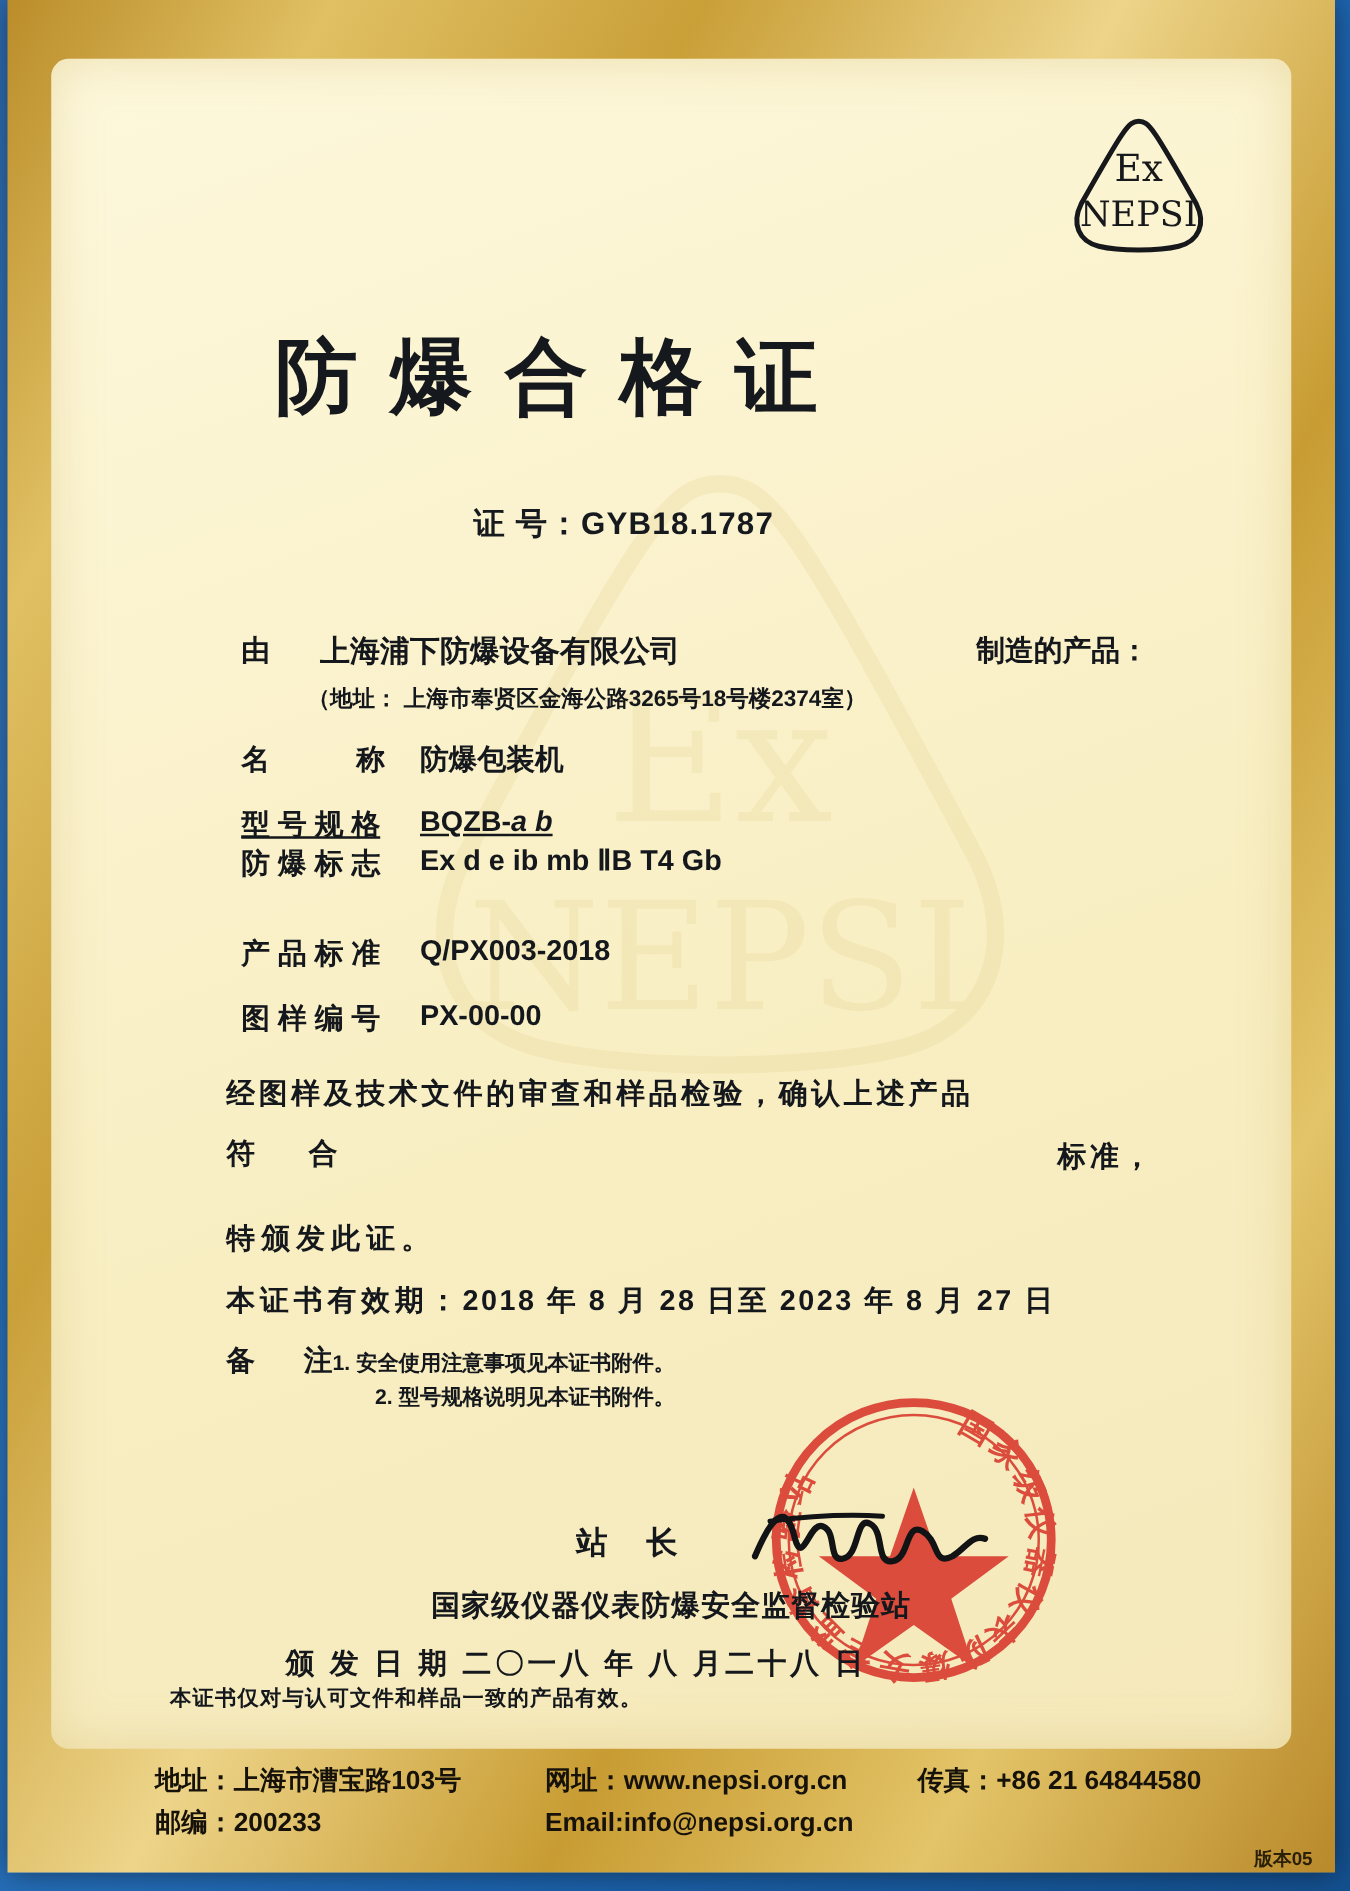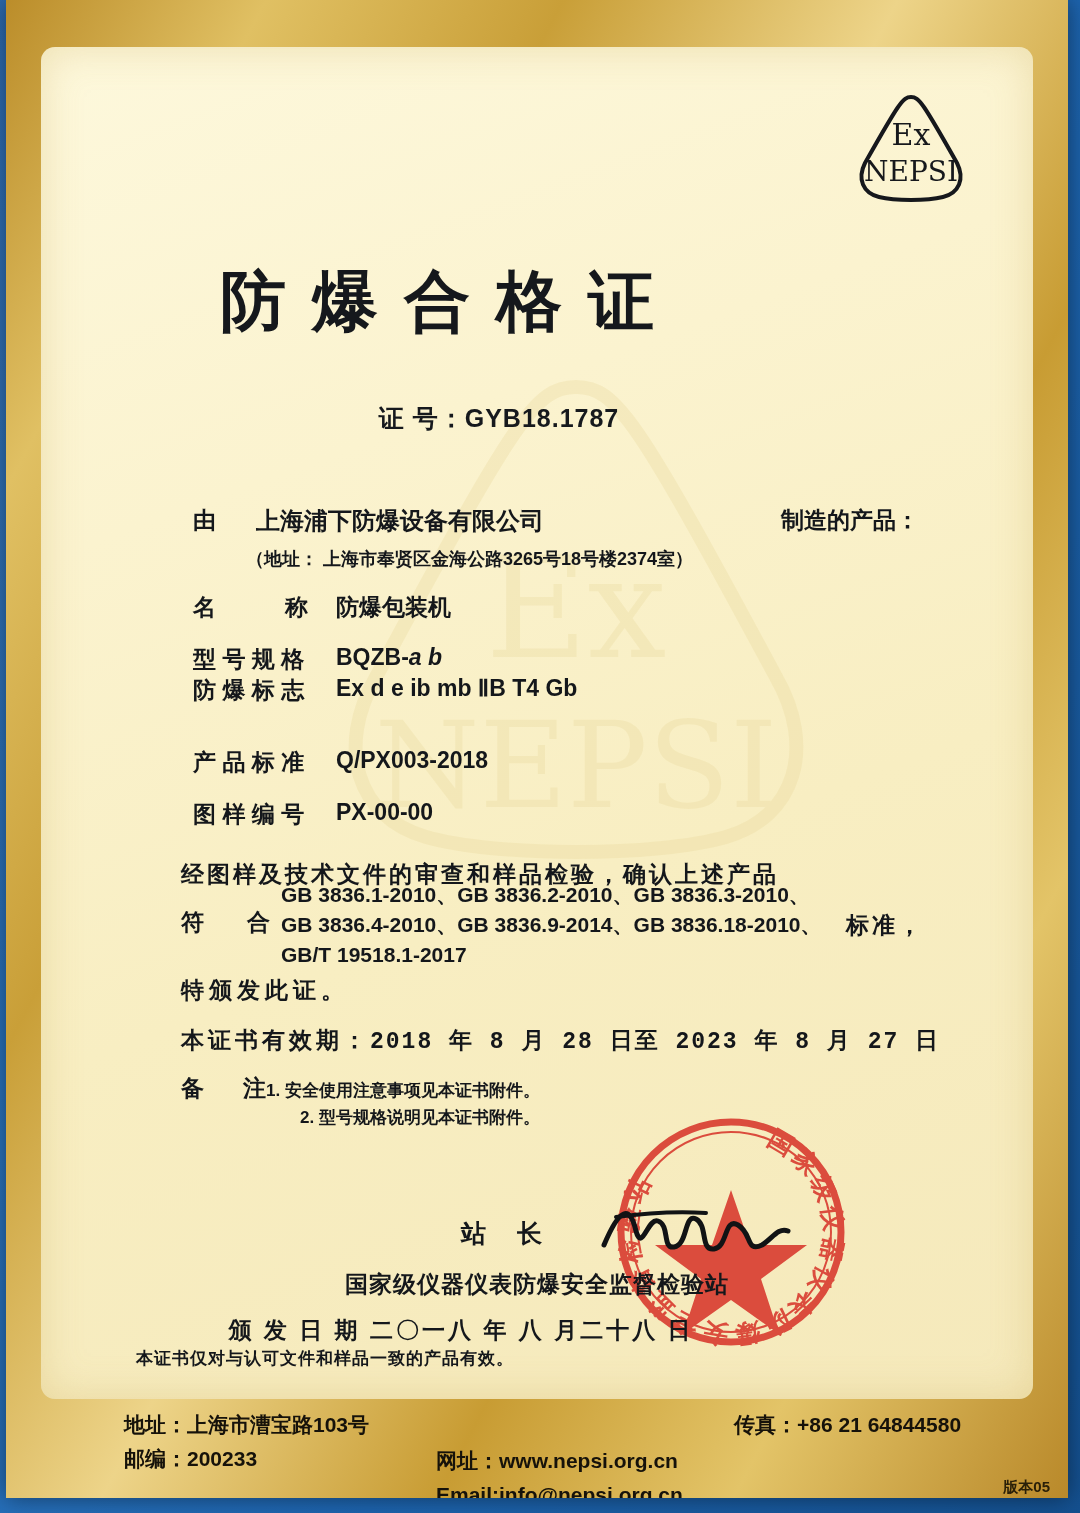--- a/index.html
+++ b/index.html
@@ -118,21 +118,21 @@
   }
 
   .mfg-by     { left: 152px; top: 458px; }
   .mfg-name   { left: 215px; top: 458px; font-size: 24px; }
   .mfg-tail   { left: 740px; top: 458px; }
   .mfg-addr   { left: 205px; top: 500px; font-size: 18px; font-weight: 700; }
   .f-row { position: absolute; left: 152px; font-size: 23px; color: #14171b; font-weight: 700; }
   .f-val { position: absolute; left: 295px; font-size: 23px; color: #14171b; font-weight: 700; }
 
   .r1 { top: 545px; }
-  .r2 { top: 597px; }
+  .r2 { top: 597px; text-decoration: underline; }
   .r3 { top: 628px; }
   .r4 { top: 700px; }
   .r5 { top: 752px; }
 
   .model-italic { font-style: italic; }
 
   
   .para1 {
     position: absolute;
     left: 140px;
@@ -181,21 +181,21 @@
 
   .valid {
     position: absolute;
     left: 140px;
     top: 978px;
     font-size: 23px;
     font-weight: 700;
     letter-spacing: 4px;
     color: #14171b;
   }
-  .valid .val { letter-spacing: 2px; font-family: Liberation Mono, monospace; }
+  .valid .val { letter-spacing: 2px; }
 
   .remark-lbl {
     position: absolute;
     left: 140px;
     top: 1026px;
     font-size: 23px;
     font-weight: 700;
     letter-spacing: 8px;
     color: #14171b;
   }
@@ -274,21 +274,21 @@
     position: absolute;
     left: 0;
     top: 1408px;
     width: 1062px;
     color: #16120a;
     font-weight: 700;
     font-size: 21px;
   }
   .c-col { position: absolute; line-height: 34px; }
   .c1 { left: 118px; top: 0; }
-  .c2 { left: 430px; top: 0; margin-top: 36px; }
+  .c2 { left: 430px; top: 0; }
   .c3 { left: 728px; top: 0; }
   .version {
     position: absolute;
     right: 18px;
     top: 1478px;
     font-size: 15px;
     font-weight: 700;
     color: #2a2008;
   }
 </style>
@@ -338,25 +338,20 @@
       <div class="f-val r3">Ex d e ib mb ⅡB T4 Gb</div>
 
       <div class="f-row r4">产 品 标 准</div>
       <div class="f-val r4">Q/PX003-2018</div>
 
       <div class="f-row r5">图 样 编 号</div>
       <div class="f-val r5">PX-00-00</div>
 
       <div class="para1">经图样及技术文件的审查和样品检验，确认上述产品</div>
       <div class="para-sym">符　合</div>
-      <div class="std-lines">
-        <div>GB 3836.1-2010、GB 3836.2-2010、GB 3836.3-2010、</div>
-        <div>GB 3836.4-2010、GB 3836.9-2014、GB 3836.18-2010、</div>
-        <div>GB/T 19518.1-2017</div>
-      </div>
       <div class="std-tail">标准，</div>
       <div class="para-issue">特颁发此证。</div>
 
       <div class="valid">
         <span>本证书有效期：</span><span class="val">2018 年 8 月 28 日至 2023 年 8 月 27 日</span>
       </div>
 
       <div class="remark-lbl">备　注</div>
       <div class="remark-items">
         <div>1. 安全使用注意事项见本证书附件。</div>

